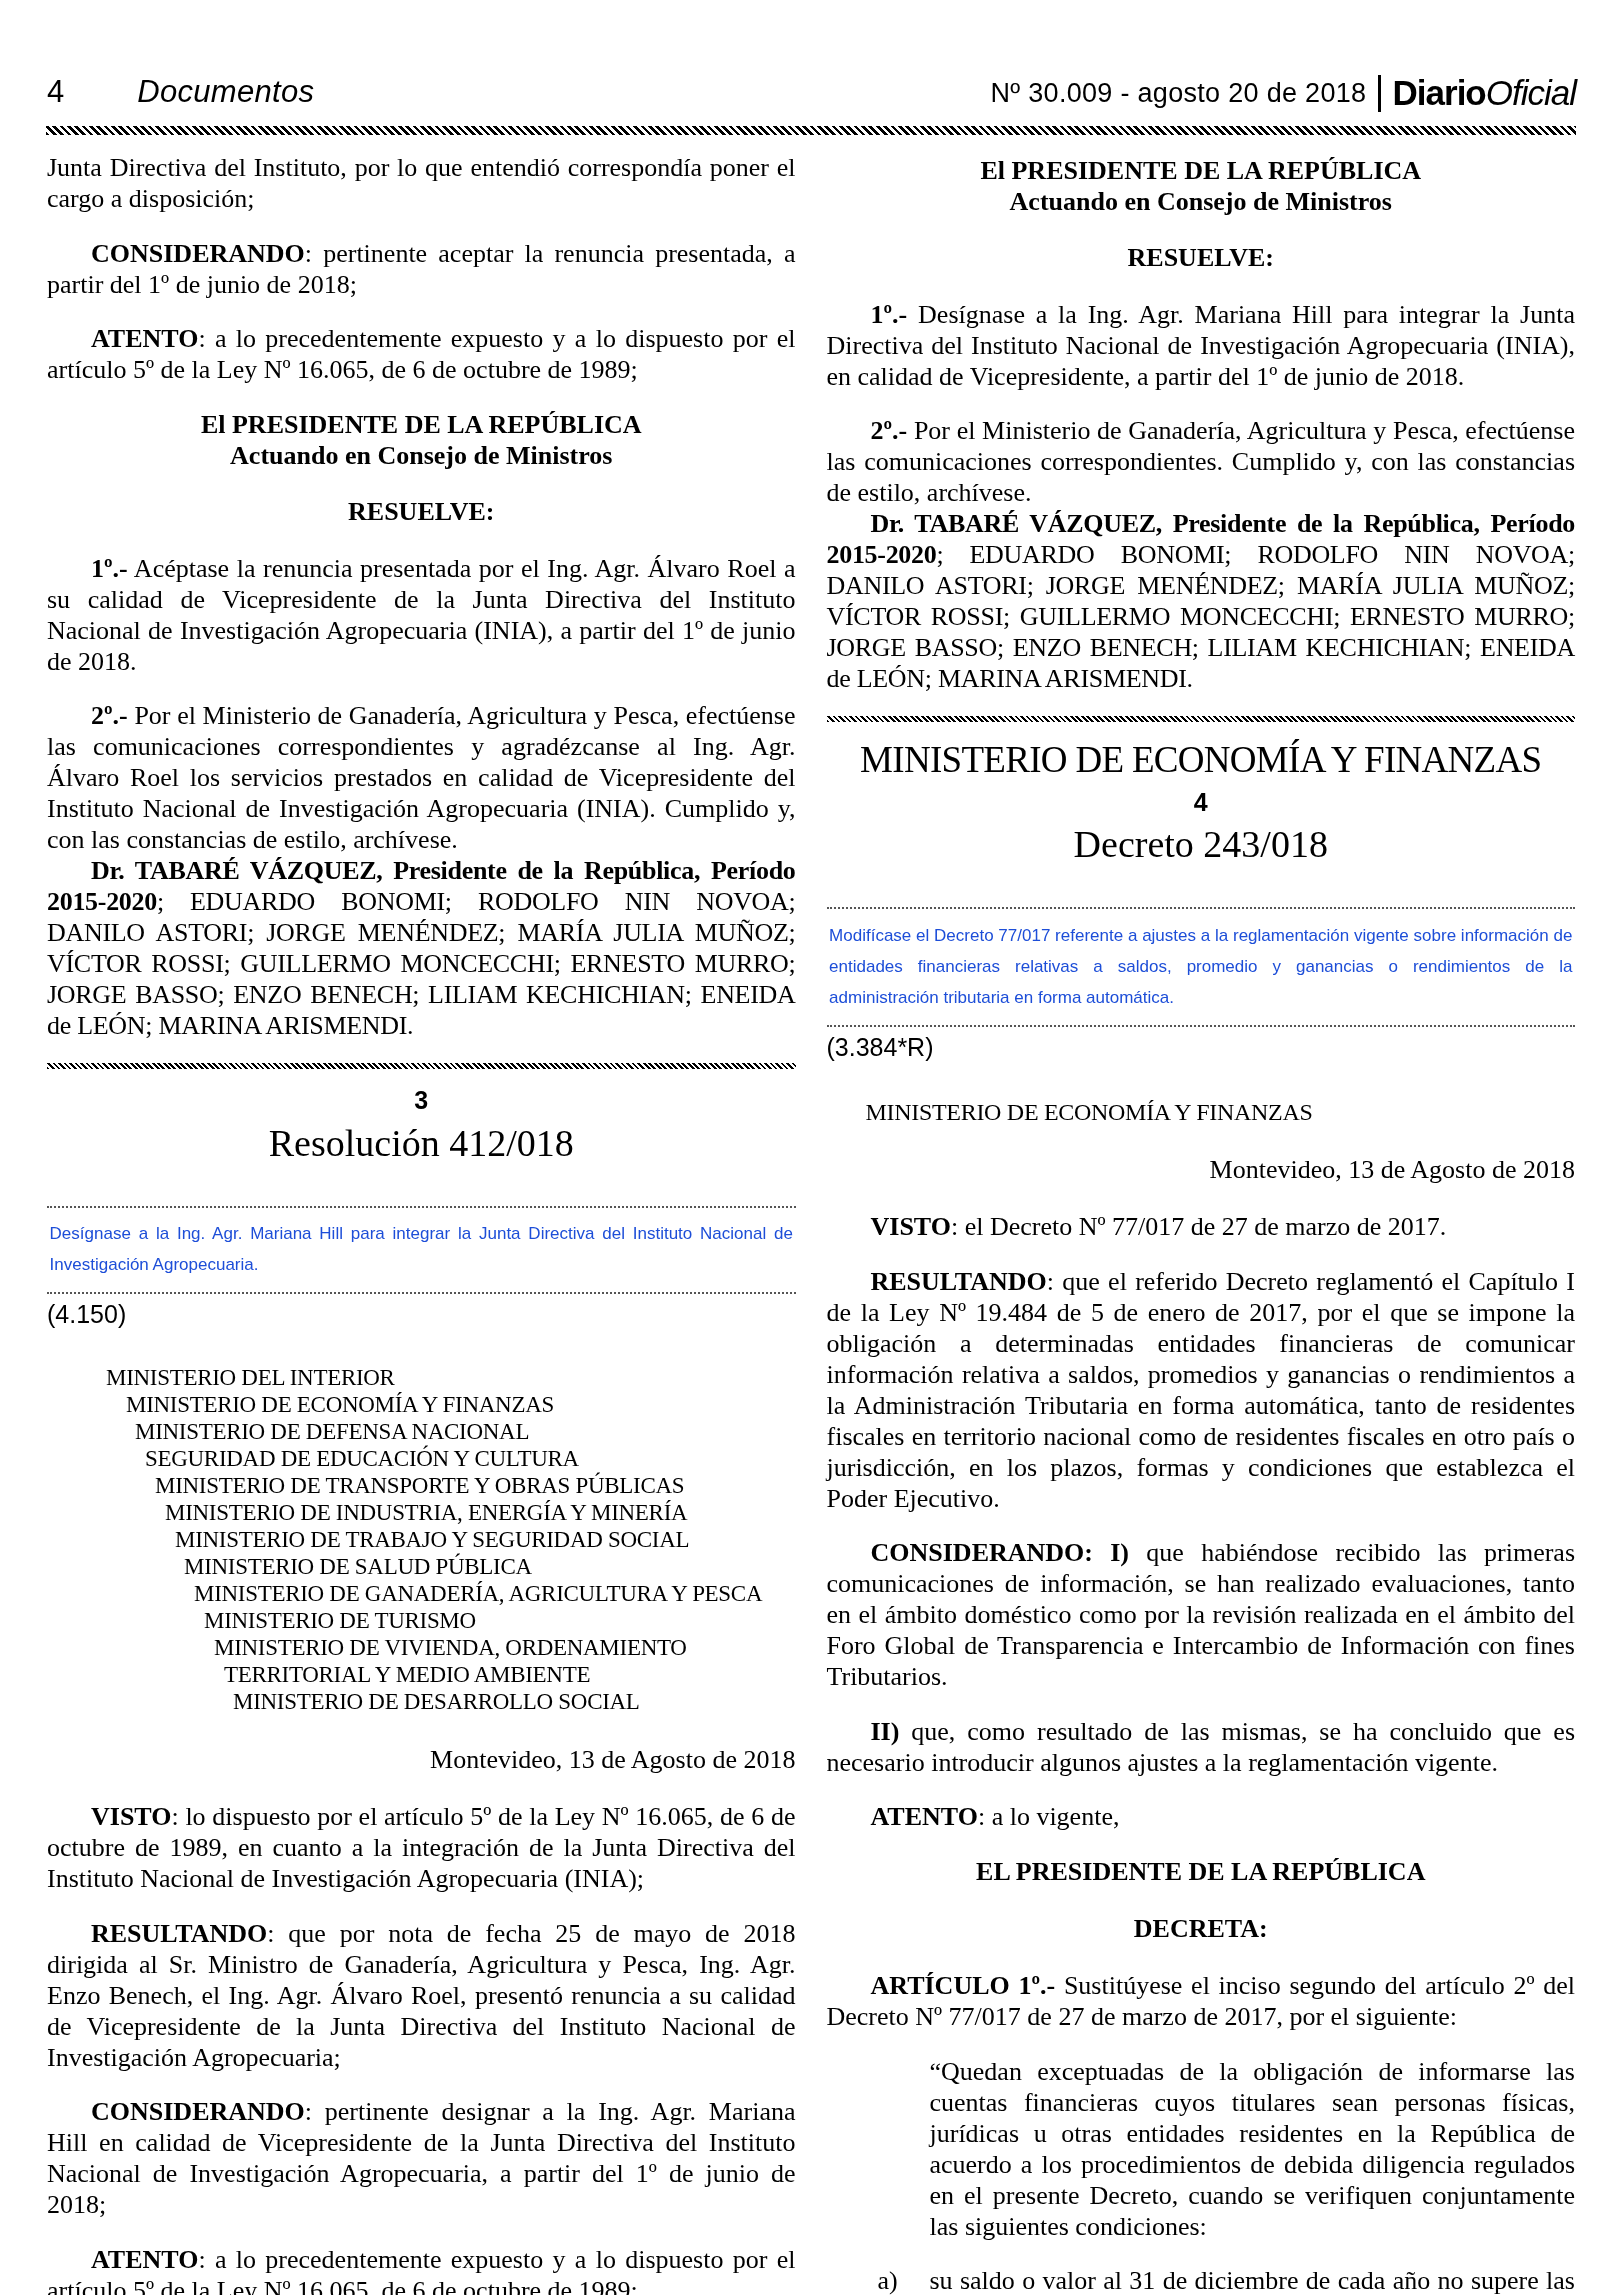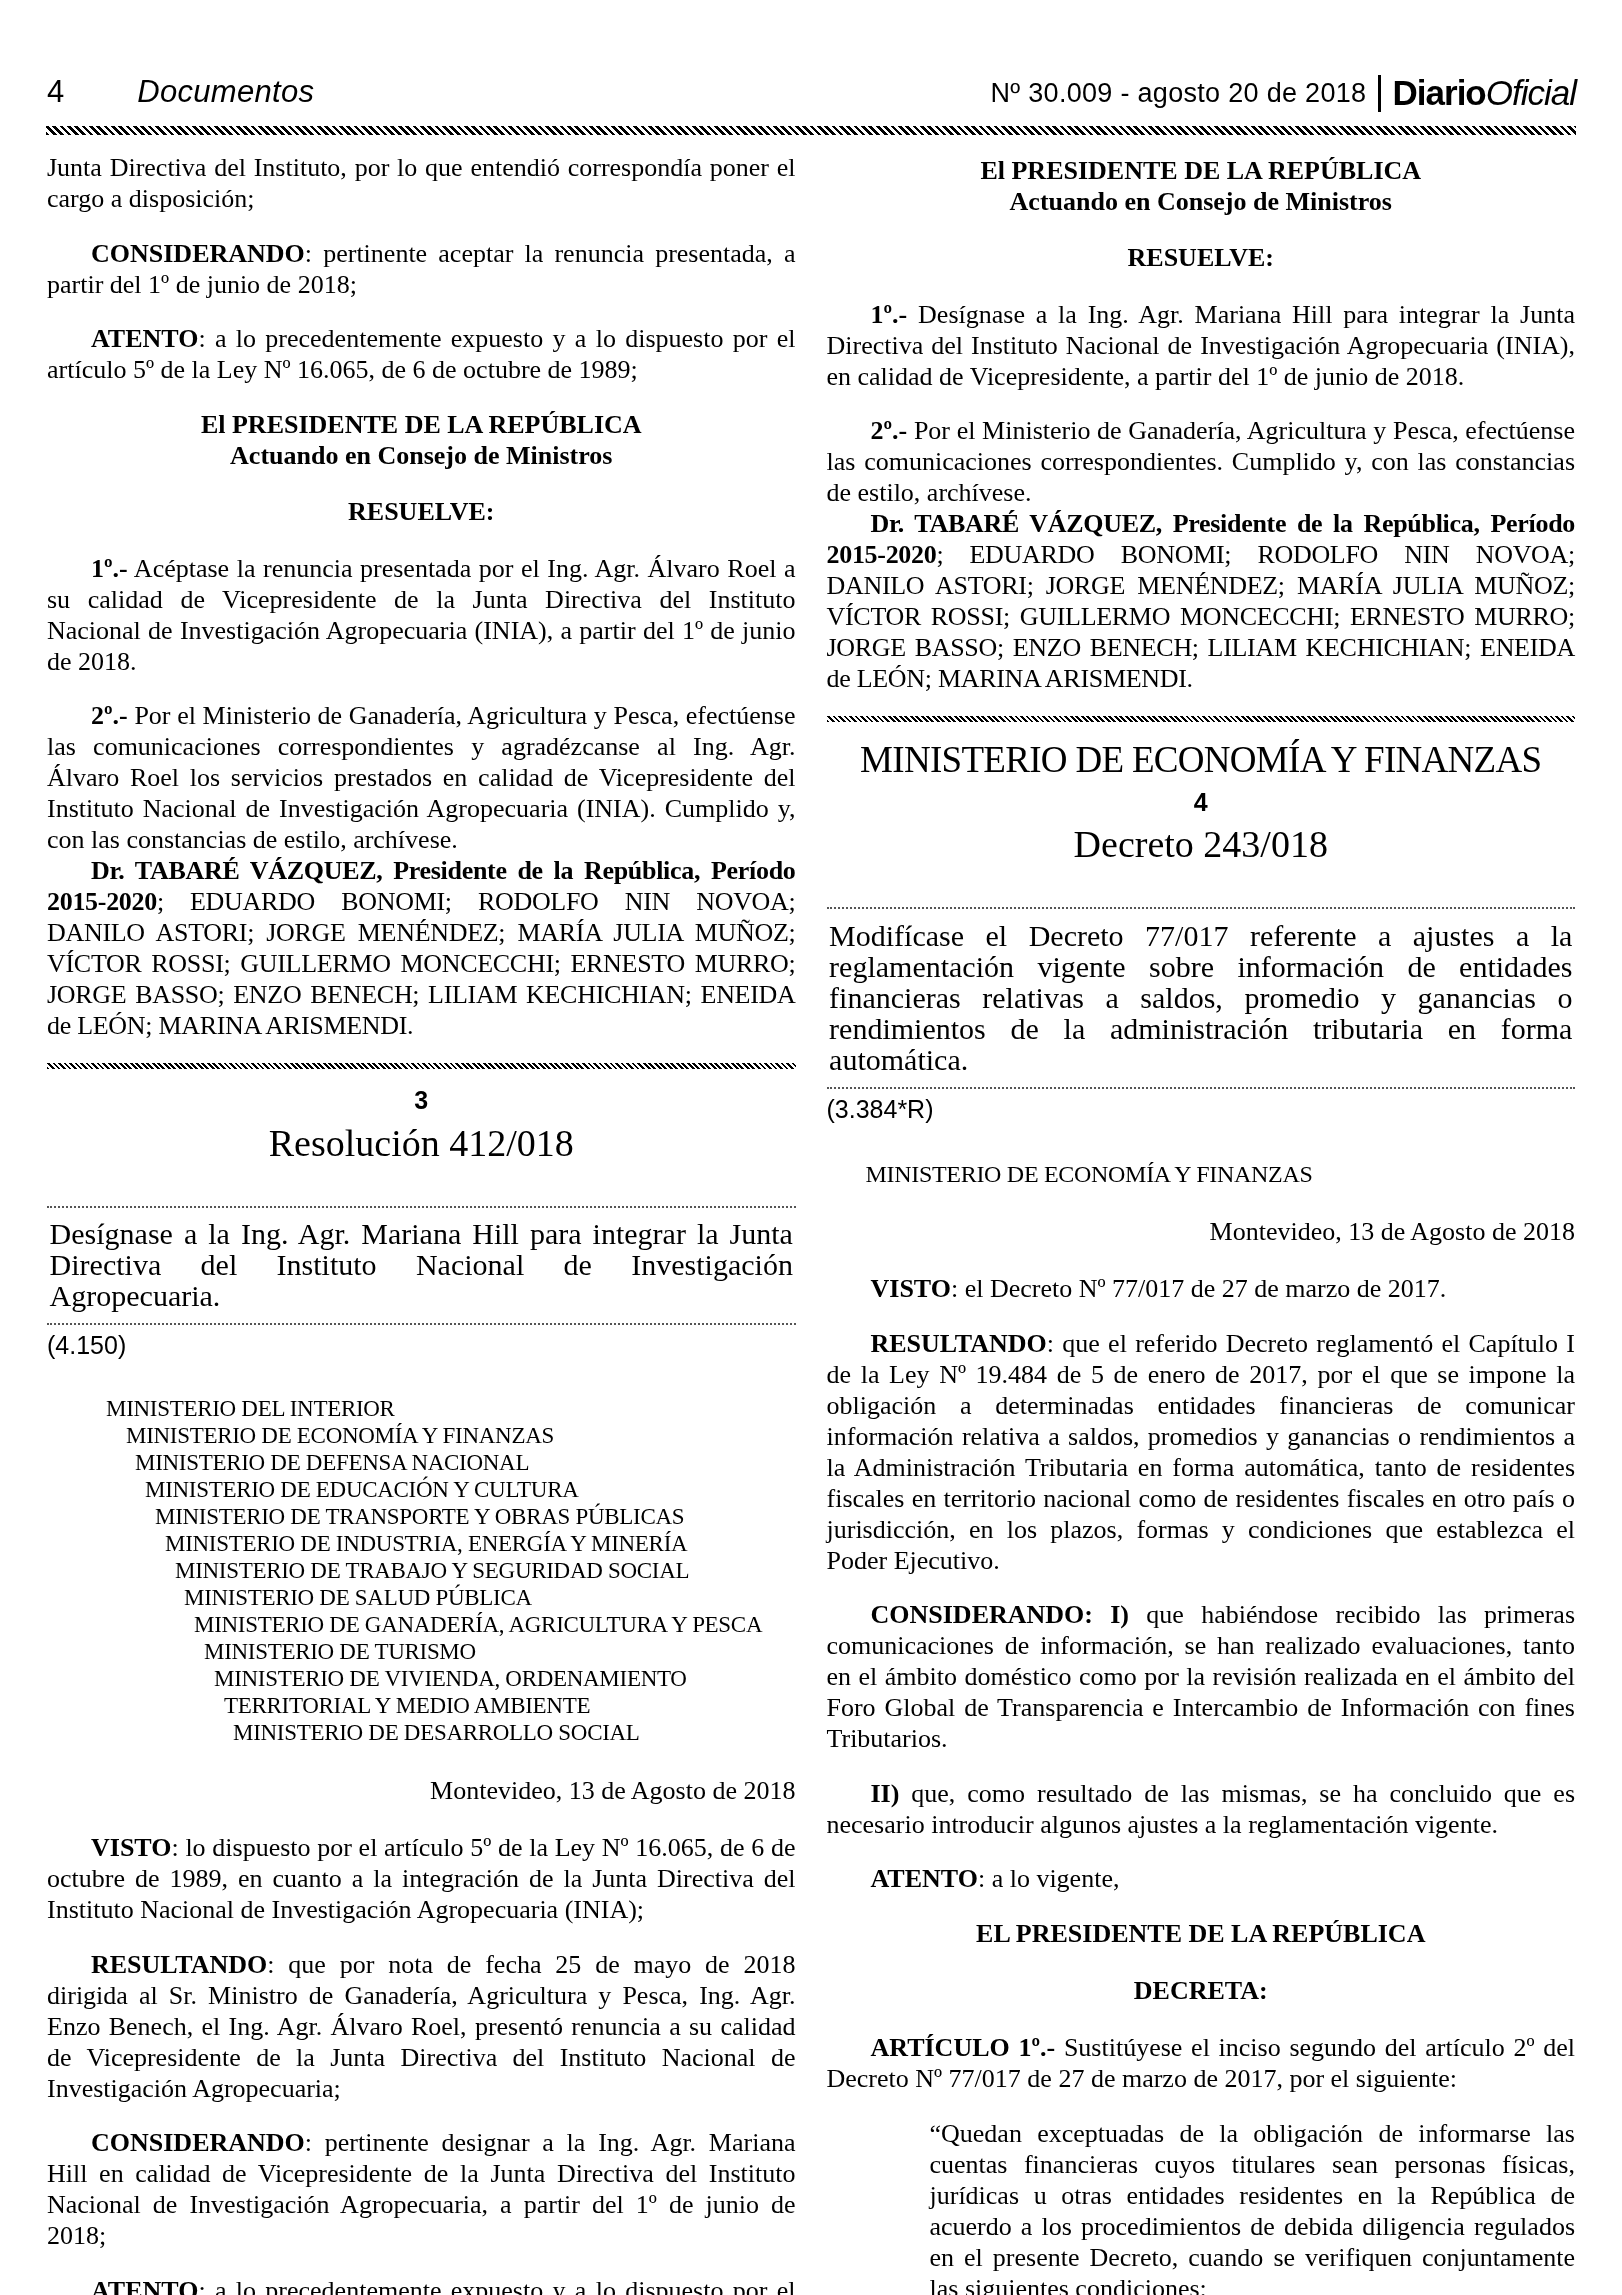--- a/index.html
+++ b/index.html
@@ -46,22 +46,22 @@
   .article-number{
     text-align:center;font-family:"Liberation Sans",sans-serif;
     font-weight:bold;font-size:25px;line-height:29px;margin:0 0 6.5px;
   }
   .doc-heading{text-align:center;font-size:38px;line-height:43px;margin:0 0 41px;text-indent:0;}
   .ministry-header{
     text-align:center;font-size:37px;line-height:41px;letter-spacing:-0.7px;
     margin:3.9px 0 7.9px;text-indent:0;white-space:nowrap;
   }
   .summary-box{
-    font-family:Liberation Serif, serif;font-size:30px;line-height:31px;
-    text-align:justify;color:#000000;
+    font-family:Liberation Sans, sans-serif;font-size:17px;line-height:31px;
+    text-align:justify;color:#1d4ed8;
     border-top:2.6px dotted #555;border-bottom:2.6px dotted #555;
     padding:10.5px 2.6px 11.8px;margin:0 0 5.2px;text-indent:0;
   }
   .ref-number{
     font-family:"Liberation Sans",sans-serif;font-size:25px;
     text-align:left;margin:0 0 34px;text-indent:0;
   }
   .ministries{margin:12px 0 29px;}
   .ministry-item{
     font-size:23px;line-height:27px;text-align:left;
@@ -104,21 +104,21 @@
         <div class="signature"><span class="lead">Dr. TABARÉ VÁZQUEZ, Presidente de la República, Período 2015-2020</span><span>; EDUARDO BONOMI; RODOLFO NIN NOVOA; DANILO ASTORI; JORGE MENÉNDEZ; MARÍA JULIA MUÑOZ; VÍCTOR ROSSI; GUILLERMO MONCECCHI; ERNESTO MURRO; JORGE BASSO; ENZO BENECH; LILIAM KECHICHIAN; ENEIDA de LEÓN; MARINA ARISMENDI.</span></div>
         <div class="rule-dotted"></div>
         <div class="article-number">3</div>
         <div class="doc-heading">Resolución 412/018</div>
         <div class="summary-box">Desígnase a la Ing. Agr. Mariana Hill para integrar la Junta Directiva del Instituto Nacional de Investigación Agropecuaria.</div>
         <div class="ref-number">(4.150)</div>
         <div class="ministries">
           <div class="ministry-item" style="padding-left: 59px;">MINISTERIO DEL INTERIOR</div>
           <div class="ministry-item" style="padding-left: 79px;">MINISTERIO DE ECONOMÍA Y FINANZAS</div>
           <div class="ministry-item" style="padding-left: 88px;">MINISTERIO DE DEFENSA NACIONAL</div>
-          <div class="ministry-item" style="padding-left: 98px;">MINISTERIO DE EDUCACIÓN Y CULTURA</div>
+          <div class="ministry-item" style="padding-left: 98px;">SEGURIDAD DE EDUCACIÓN Y CULTURA</div>
           <div class="ministry-item" style="padding-left: 108px;">MINISTERIO DE TRANSPORTE Y OBRAS PÚBLICAS</div>
           <div class="ministry-item" style="padding-left: 118px;">MINISTERIO DE INDUSTRIA, ENERGÍA Y MINERÍA</div>
           <div class="ministry-item" style="padding-left: 128px;">MINISTERIO DE TRABAJO Y SEGURIDAD SOCIAL</div>
           <div class="ministry-item" style="padding-left: 137px;">MINISTERIO DE SALUD PÚBLICA</div>
           <div class="ministry-item" style="padding-left: 147px;">MINISTERIO DE GANADERÍA, AGRICULTURA Y PESCA</div>
           <div class="ministry-item" style="padding-left: 157px;">MINISTERIO DE TURISMO</div>
           <div class="ministry-item" style="padding-left: 167px;">MINISTERIO DE VIVIENDA, ORDENAMIENTO</div>
           <div class="ministry-item" style="padding-left: 177px;">TERRITORIAL Y MEDIO AMBIENTE</div>
           <div class="ministry-item" style="padding-left: 186px;">MINISTERIO DE DESARROLLO SOCIAL</div>
         </div>

